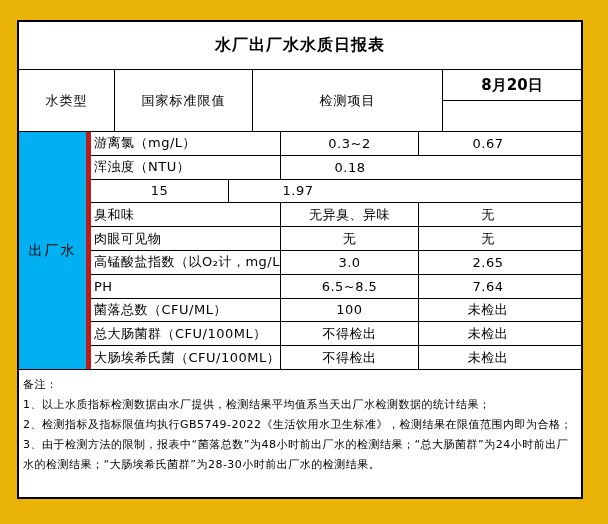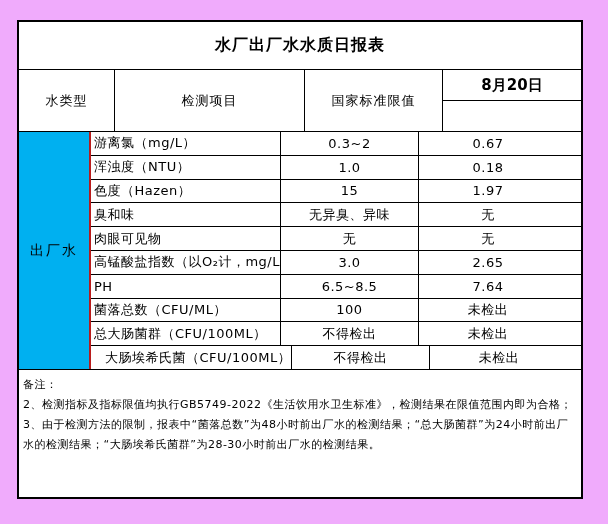--- a/index.html
+++ b/index.html
@@ -8,21 +8,21 @@
     background: #ffffff;
     width: 608px;
     height: 524px;
     font-family: "DejaVu Sans", "Liberation Sans", sans-serif;
     color: #000000;
   }
   .page {
     position: relative;
     width: 608px;
     height: 524px;
-    background: #f0abfc;
+    background: #eab308;
     overflow: hidden;
   }
   .report {
     position: absolute;
     left: 17px;
     top: 20px;
     width: 566px;
     height: 479px;
     border: 2px solid #000000;
     box-sizing: border-box;
@@ -79,40 +79,40 @@
   .data-section {
     height: 238px;
     box-sizing: border-box;
     border-bottom: 1px solid #000000;
     display: flex;
     flex-direction: row;
   }
   .water-type-cell {
     width: 72px;
     box-sizing: border-box;
-    border-right: 2px solid #b91c1c;
+    border-right: 5px solid #b91c1c;
     display: flex;
     align-items: center;
     justify-content: center;
     font-size: 14px;
     letter-spacing: 2px;
   }
   .rows {
     flex: 1;
     display: flex;
     flex-direction: column;
   }
   .data-row {
     flex: 1;
     display: flex;
     flex-direction: row;
     box-sizing: border-box;
     border-bottom: 1px solid #000000;
   }
-  .data-row:last-child { border-bottom: none; margin-left: 11px; }
+  .data-row:last-child { border-bottom: none; }
   .item-cell {
     justify-content: flex-start;
     padding-left: 3px;
     letter-spacing: 0.5px;
   }
   .val { letter-spacing: 0.5px; }
   .notes {
     flex: 1;
     box-sizing: border-box;
     padding: 5px 4px 0 4px;
@@ -126,45 +126,43 @@
 </head>
 <body>
 
 <div class="page">
   <div class="report">
 
     <div class="title-row">水厂出厂水水质日报表</div>
 
     <div class="header-row">
       <div class="cell c1">水类型</div>
+      <div class="cell c3">国家标准限值</div>
       <div class="cell c2">检测项目</div>
-      <div class="cell c3">国家标准限值</div>
       <div class="c4split">
         <div class="cell date-cell">8月20日</div>
       </div>
     </div>
 
     <div class="data-section">
       <div class="water-type-cell" style="background: rgb(0, 176, 240);">出厂水</div>
       <div class="rows">
 
         <div class="data-row">
           <div class="cell c2 item-cell">游离氯（mg/L）</div>
           <div class="cell c3 val">0.3~2</div>
           <div class="cell c4 val">0.67</div>
         </div>
 
         <div class="data-row">
           <div class="cell c2 item-cell">浑浊度（NTU）</div>
-          <div class="cell c3 val">1.0</div>
           <div class="cell c4 val">0.18</div>
         </div>
 
         <div class="data-row">
-          <div class="cell c2 item-cell">色度（Hazen）</div>
           <div class="cell c3 val">15</div>
           <div class="cell c4 val">1.97</div>
         </div>
 
         <div class="data-row">
           <div class="cell c2 item-cell">臭和味</div>
           <div class="cell c3 val">无异臭、异味</div>
           <div class="cell c4 val">无</div>
         </div>
 
@@ -202,18 +200,19 @@
           <div class="cell c2 item-cell">大肠埃希氏菌（CFU/100ML）</div>
           <div class="cell c3 val">不得检出</div>
           <div class="cell c4 val">未检出</div>
         </div>
 
       </div>
     </div>
 
     <div class="notes">
       <p>备注：</p>
+      <p>1、以上水质指标检测数据由水厂提供，检测结果平均值系当天出厂水检测数据的统计结果；</p>
       <p>2、检测指标及指标限值均执行GB5749-2022《生活饮用水卫生标准》，检测结果在限值范围内即为合格；</p>
       <p>3、由于检测方法的限制，报表中“菌落总数”为48小时前出厂水的检测结果；“总大肠菌群”为24小时前出厂水的检测结果；“大肠埃希氏菌群”为28-30小时前出厂水的检测结果。</p>
     </div>
 
   </div>
 </div>
 
 </body></html>

